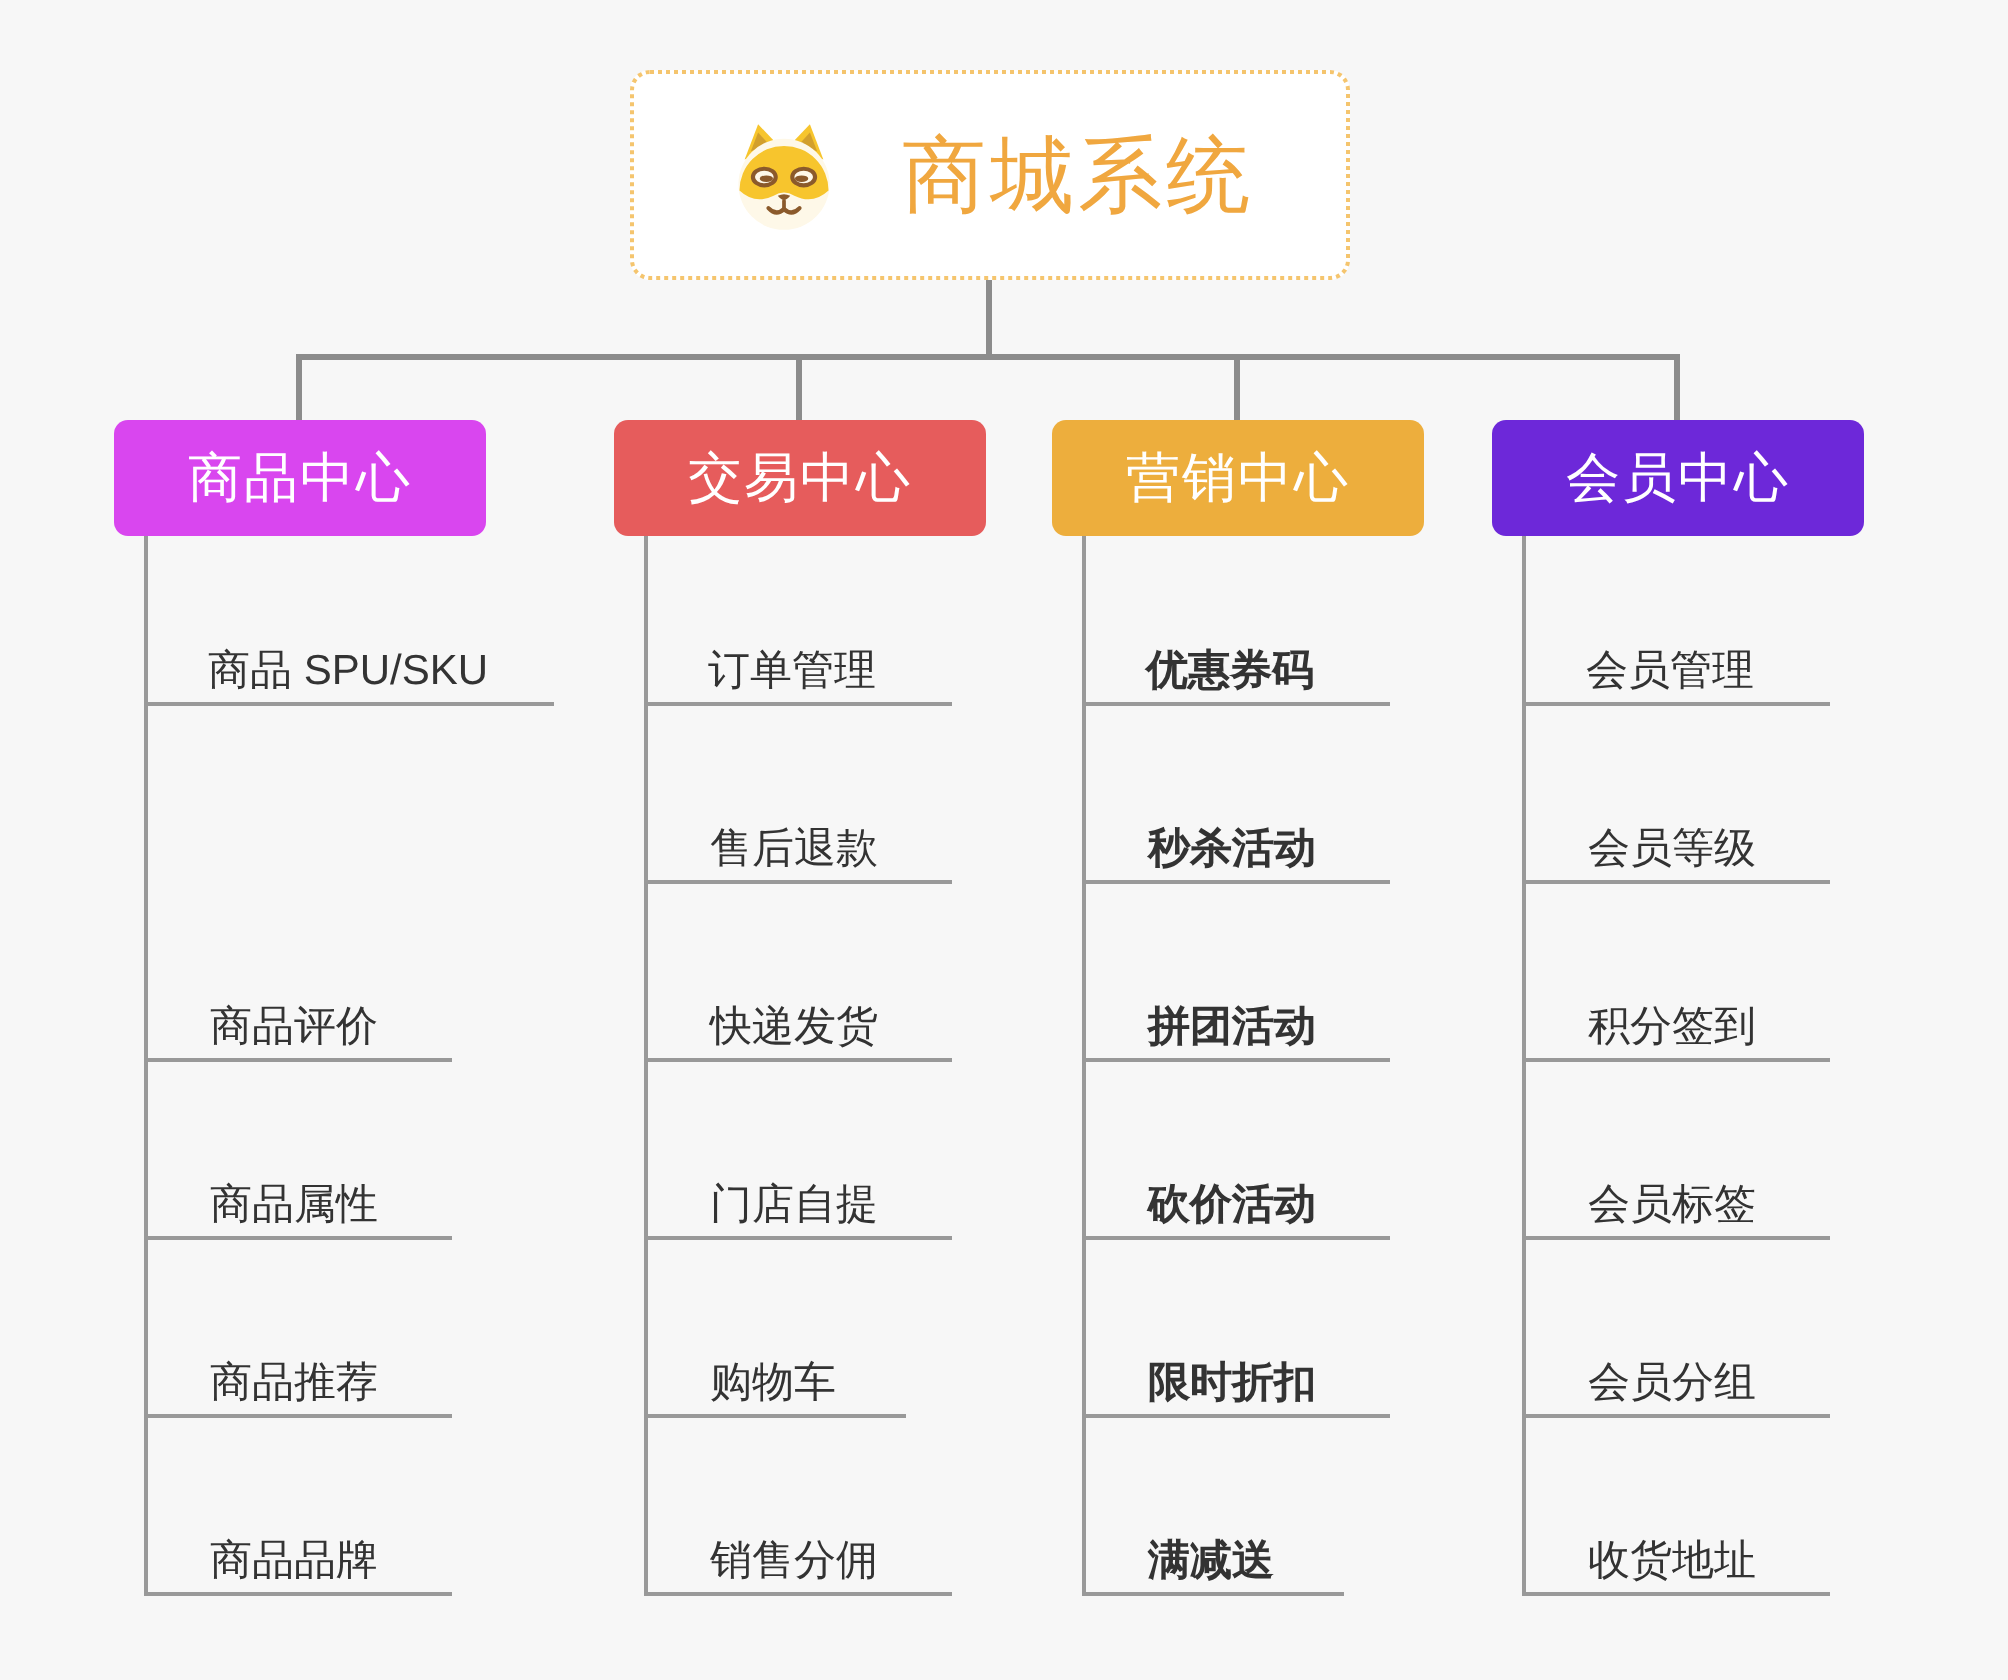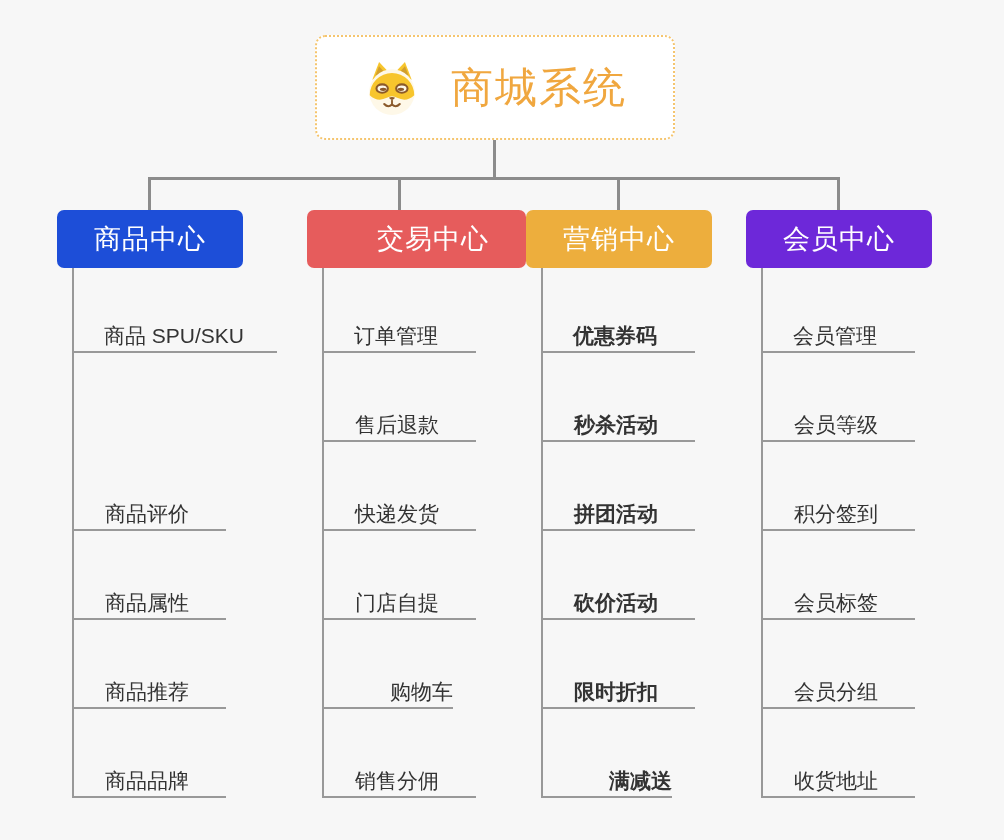--- a/index.html
+++ b/index.html
@@ -65,21 +65,21 @@
     width: 186px; height: 58px;
     border-radius: 7px;
     display: flex; align-items: center; justify-content: center;
     color: #ffffff;
     font-size: 27px;
     letter-spacing: 1px;
     cursor: default;
     white-space: nowrap;
   }
   .branch.b0 { left: 57px; }
-  .branch.b1 { left: 307px; padding-left: 33px; }
+  .branch.b1 { left: 307px; }
   .branch.b2 { left: 526px; align-items: center; }
   .branch.b3 { left: 746px; }
 
   
   .item {
     position: absolute;
     box-sizing: border-box;
     width: 154px;
     height: 36px;
     border-bottom: 2px solid var(--underline, #999999);
@@ -89,21 +89,21 @@
     padding-bottom: 3px;
     cursor: default;
   }
   .item .item-text {
     color: var(--text, #333333);
     font-size: 21px;
     line-height: 1.15;
     white-space: nowrap;
   }
   .item.w205 { width: 205px; }
-  .item.w131 { width: 131px; justify-content: flex-end; }
+  .item.w131 { width: 131px; }
   .item.c0 { left: 72px; }
   .item.c1 { left: 322px; }
   .item.c2 { left: 541px; font-weight: bold; }
   .item.c3 { left: 761px; }
   .item.r0 { top: 317px; padding-left: 32px; }
   .item.r1 { top: 406px; }
   .item.r2 { top: 495px; }
   .item.r3 { top: 584px; }
   .item.r4 { top: 673px; }
   .item.r5 { top: 762px; }
@@ -137,21 +137,21 @@
       <ellipse cx="37.5" cy="27.5" rx="5.5" ry="4" fill="#FEF8E8" stroke="#8B5A2B" stroke-width="2"></ellipse>
       <ellipse cx="19.5" cy="28.3" rx="3.2" ry="1.6" fill="#8B5A2B"></ellipse>
       <ellipse cx="36.5" cy="28.3" rx="3.2" ry="1.6" fill="#8B5A2B"></ellipse>
       <path d="M25,36.5 Q28,35 31,36.5 Q28,40.5 25,36.5 Z" fill="#8B5A2B"></path>
       <path d="M28,39 L28,43" stroke="#8B5A2B" stroke-width="1.8" stroke-linecap="round" fill="none"></path>
       <path d="M20.5,42.5 Q24.2,46.5 28,43 Q31.8,46.5 35.5,42.5" stroke="#8B5A2B" stroke-width="2" stroke-linecap="round" fill="none"></path>
     </svg>
     <span class="root-title">商城系统</span>
   </div>
 
-  <div class="branch b0" style="background-color: #1d4ed8;">
+  <div class="branch b0" style="background-color: #d946ef;">
     <span>商品中心</span>
   </div>
   <div class="branch b1" style="background-color: rgb(230, 92, 92);">
     <span>交易中心</span>
   </div>
   <div class="branch b2" style="background-color: rgb(237, 174, 61);">
     <span>营销中心</span>
   </div>
   <div class="branch b3" style="background-color: #6d28d9;">
     <span>会员中心</span>

